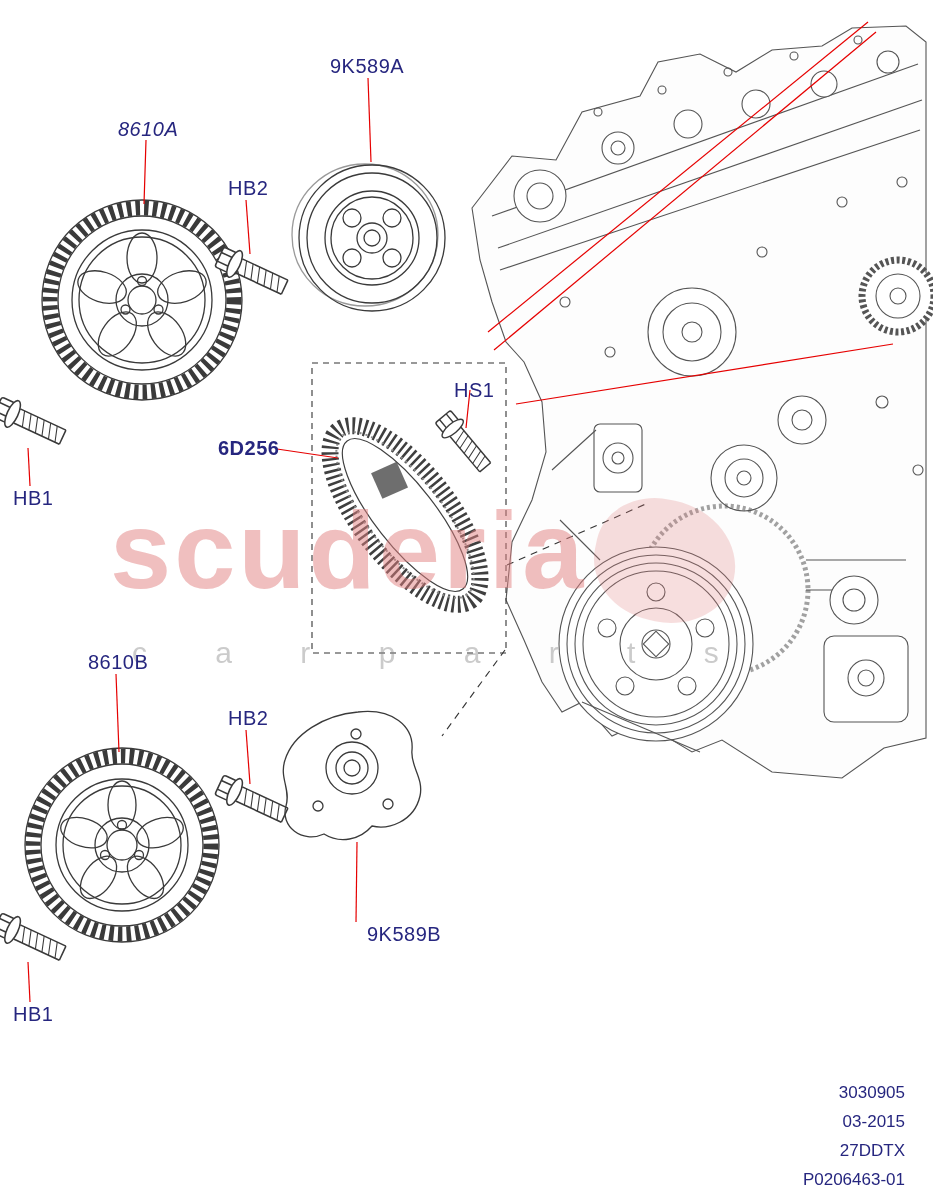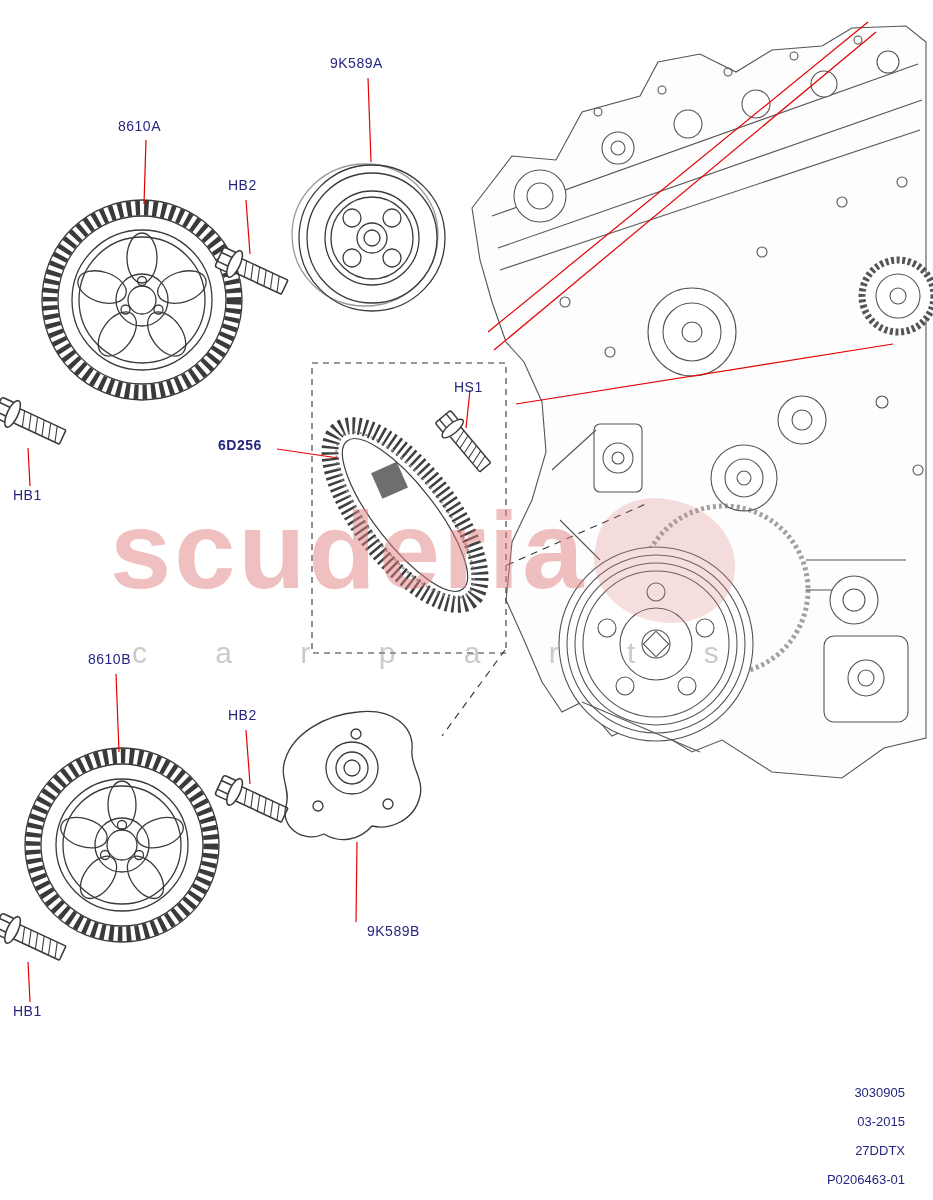--- a/index.html
+++ b/index.html
@@ -9,21 +9,21 @@
     font-family:"Liberation Sans", sans-serif;
     position:relative;
     overflow:hidden;
   }
   #canvas { position:absolute; left:0; top:0; width:933px; height:1200px; background:#fff; }
   #diagram { position:absolute; left:0; top:0; }
 
   .callout {
     position:absolute;
     color:#26267f;
-    font-size:14px;
+    font-size:20px;
     letter-spacing:0.5px;
     cursor:pointer;
     white-space:nowrap;
   }
 
   .watermark { position:absolute; left:0; top:0; width:933px; height:1200px; pointer-events:none;margin-left:34px; }
   .wm1 {
     position:absolute; left:76px; top:486px;
     font-size:110px; font-weight:bold; letter-spacing:3px;
     color:rgba(226,128,128,0.50);
@@ -37,21 +37,21 @@
   .wm2 {
     position:absolute; left:98px; top:636px;
     font-size:30px; letter-spacing:30px;
     color:rgba(140,140,140,0.45);
   }
 
   .footer {
     position:absolute; right:28px; bottom:6px;
     text-align:right;
     color:#26267f;
-    font-size:13px;
+    font-size:17px;
     line-height:29px;
   }
 </style>
 </head>
 <body>
 
 <div id="canvas">
 
   <svg id="diagram" width="933" height="1200" viewBox="0 0 933 1200">
 
@@ -237,21 +237,21 @@
     </g>
   </svg>
 
   <div class="watermark">
     <div class="wm-blob"></div>
     <div class="wm1">scuderia</div>
     <div class="wm2">c a r  p a r t s</div>
   </div>
 
   <div class="callout" style="left:330px; top:55px;">9K589A</div>
-  <div class="callout" style="left:118px; top:118px;">8610A</div>
+  <div class="callout" style="left:118px; top:118px;font-style:italic;">8610A</div>
   <div class="callout" style="left:228px; top:177px;">HB2</div>
   <div class="callout" style="left:454px; top:367px;margin-top:12px;">HS1</div>
   <div class="callout" style="left:218px; top:437px;font-weight:bold;">6D256</div>
   <div class="callout" style="left:13px;  top:487px;">HB1</div>
   <div class="callout" style="left:88px;  top:651px;">8610B</div>
   <div class="callout" style="left:228px; top:707px;">HB2</div>
   <div class="callout" style="left:319px; top:923px;margin-left:48px;">9K589B</div>
   <div class="callout" style="left:13px;  top:1003px;">HB1</div>
 
   <div class="footer">

